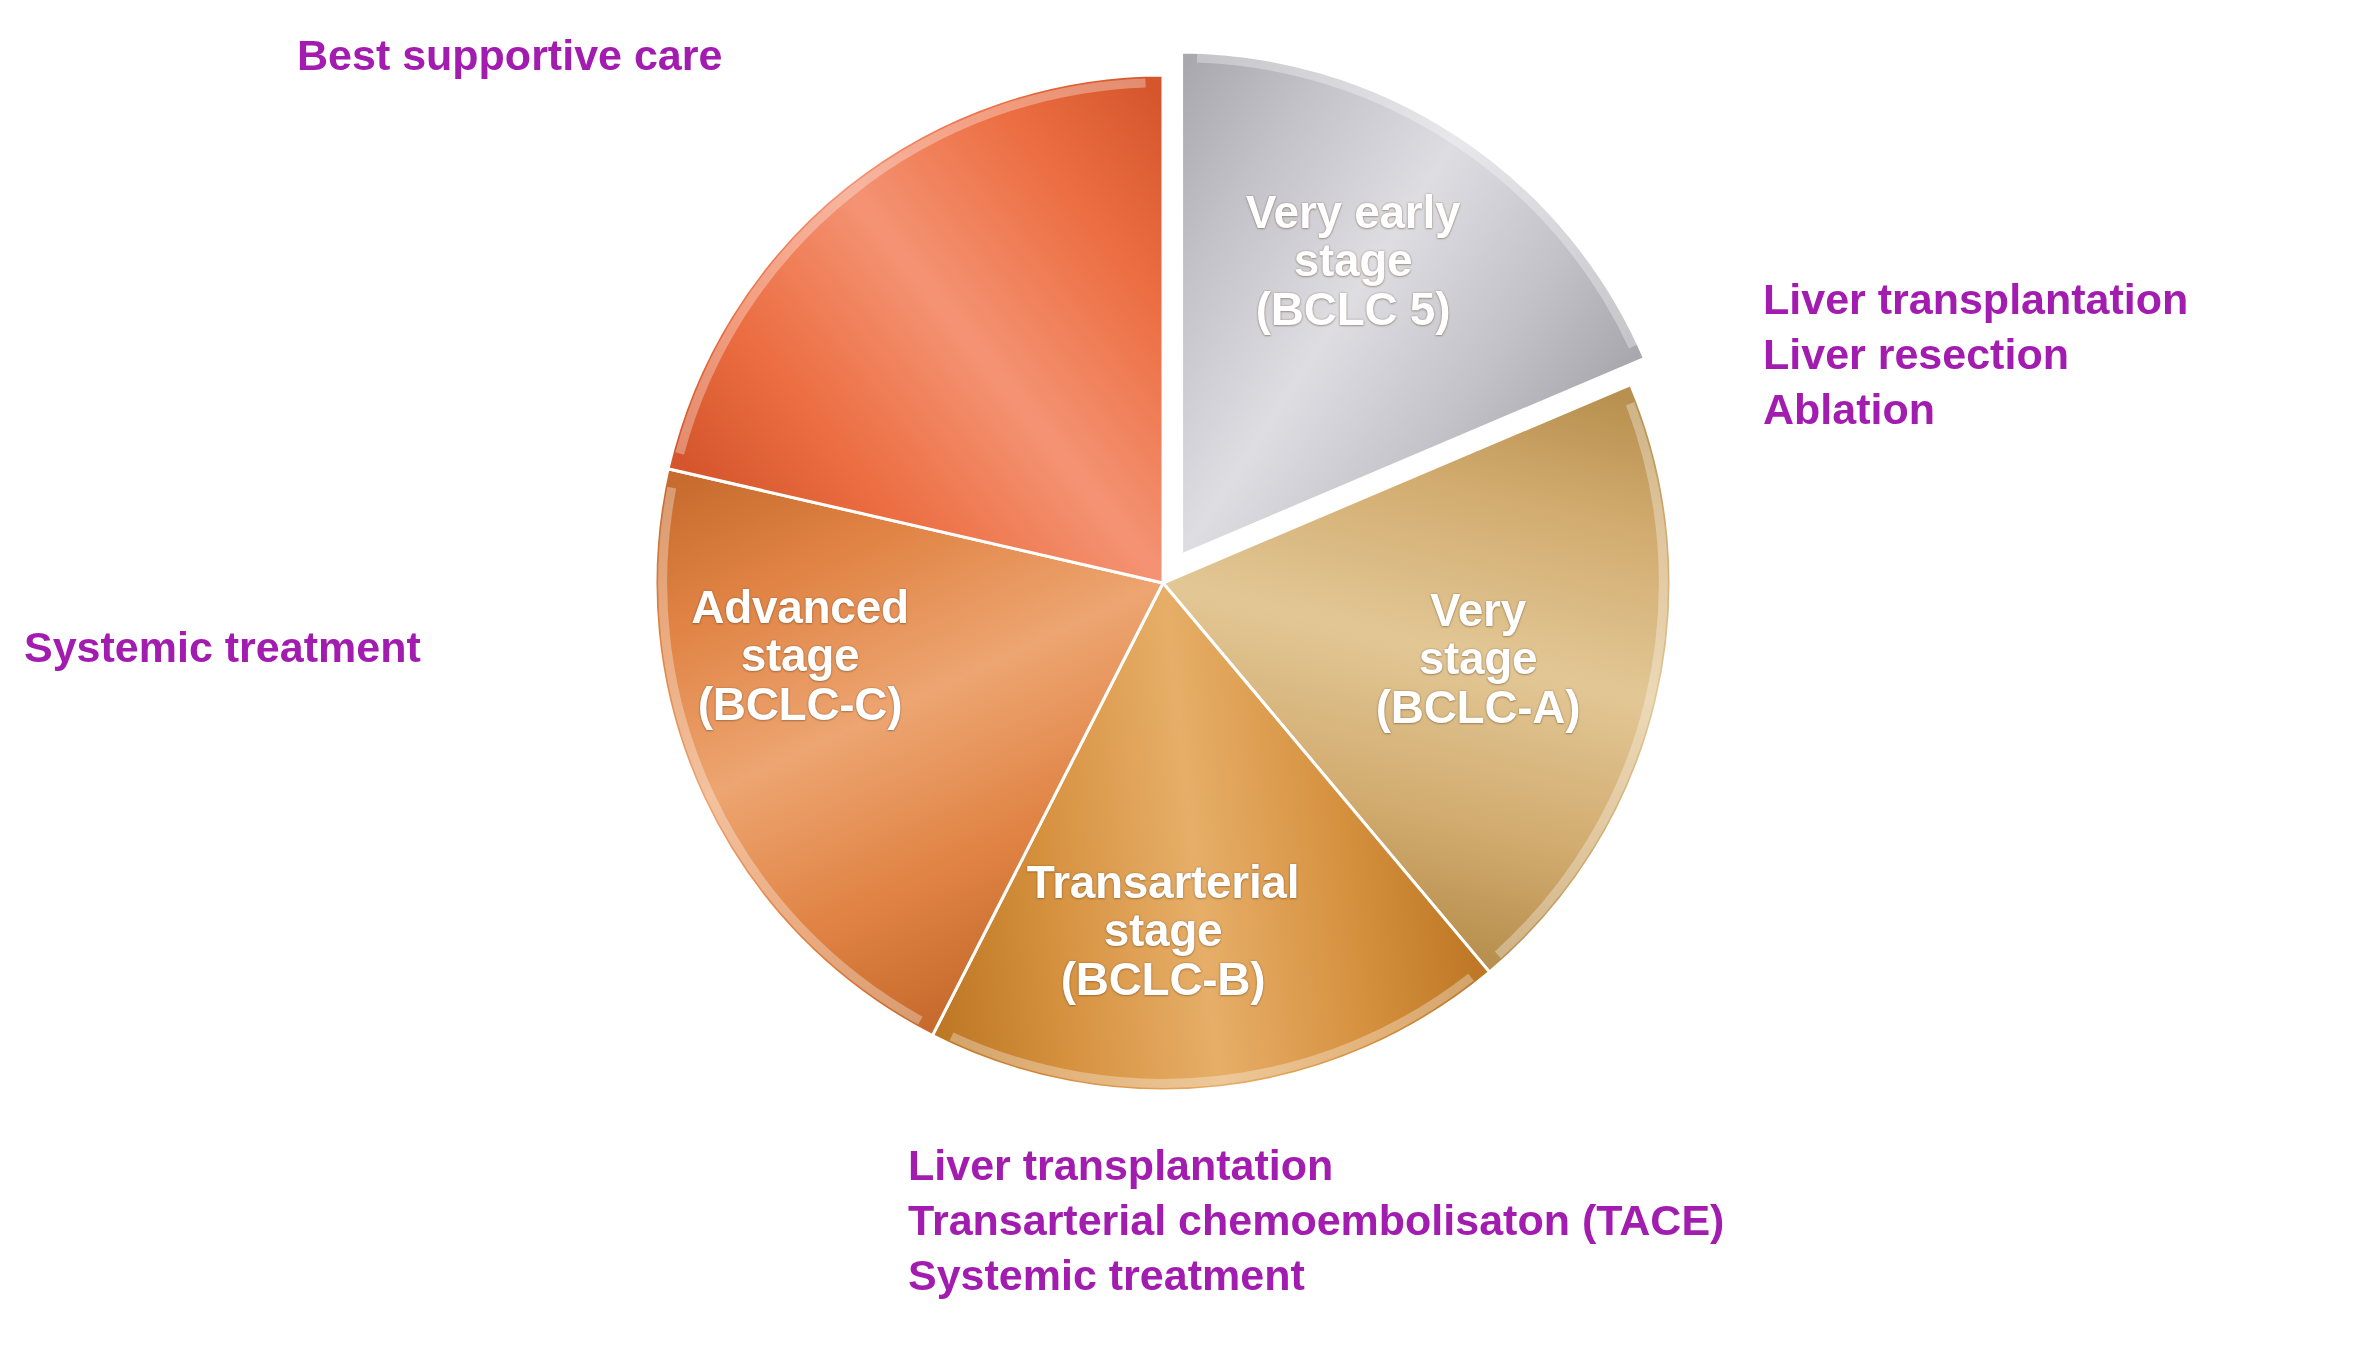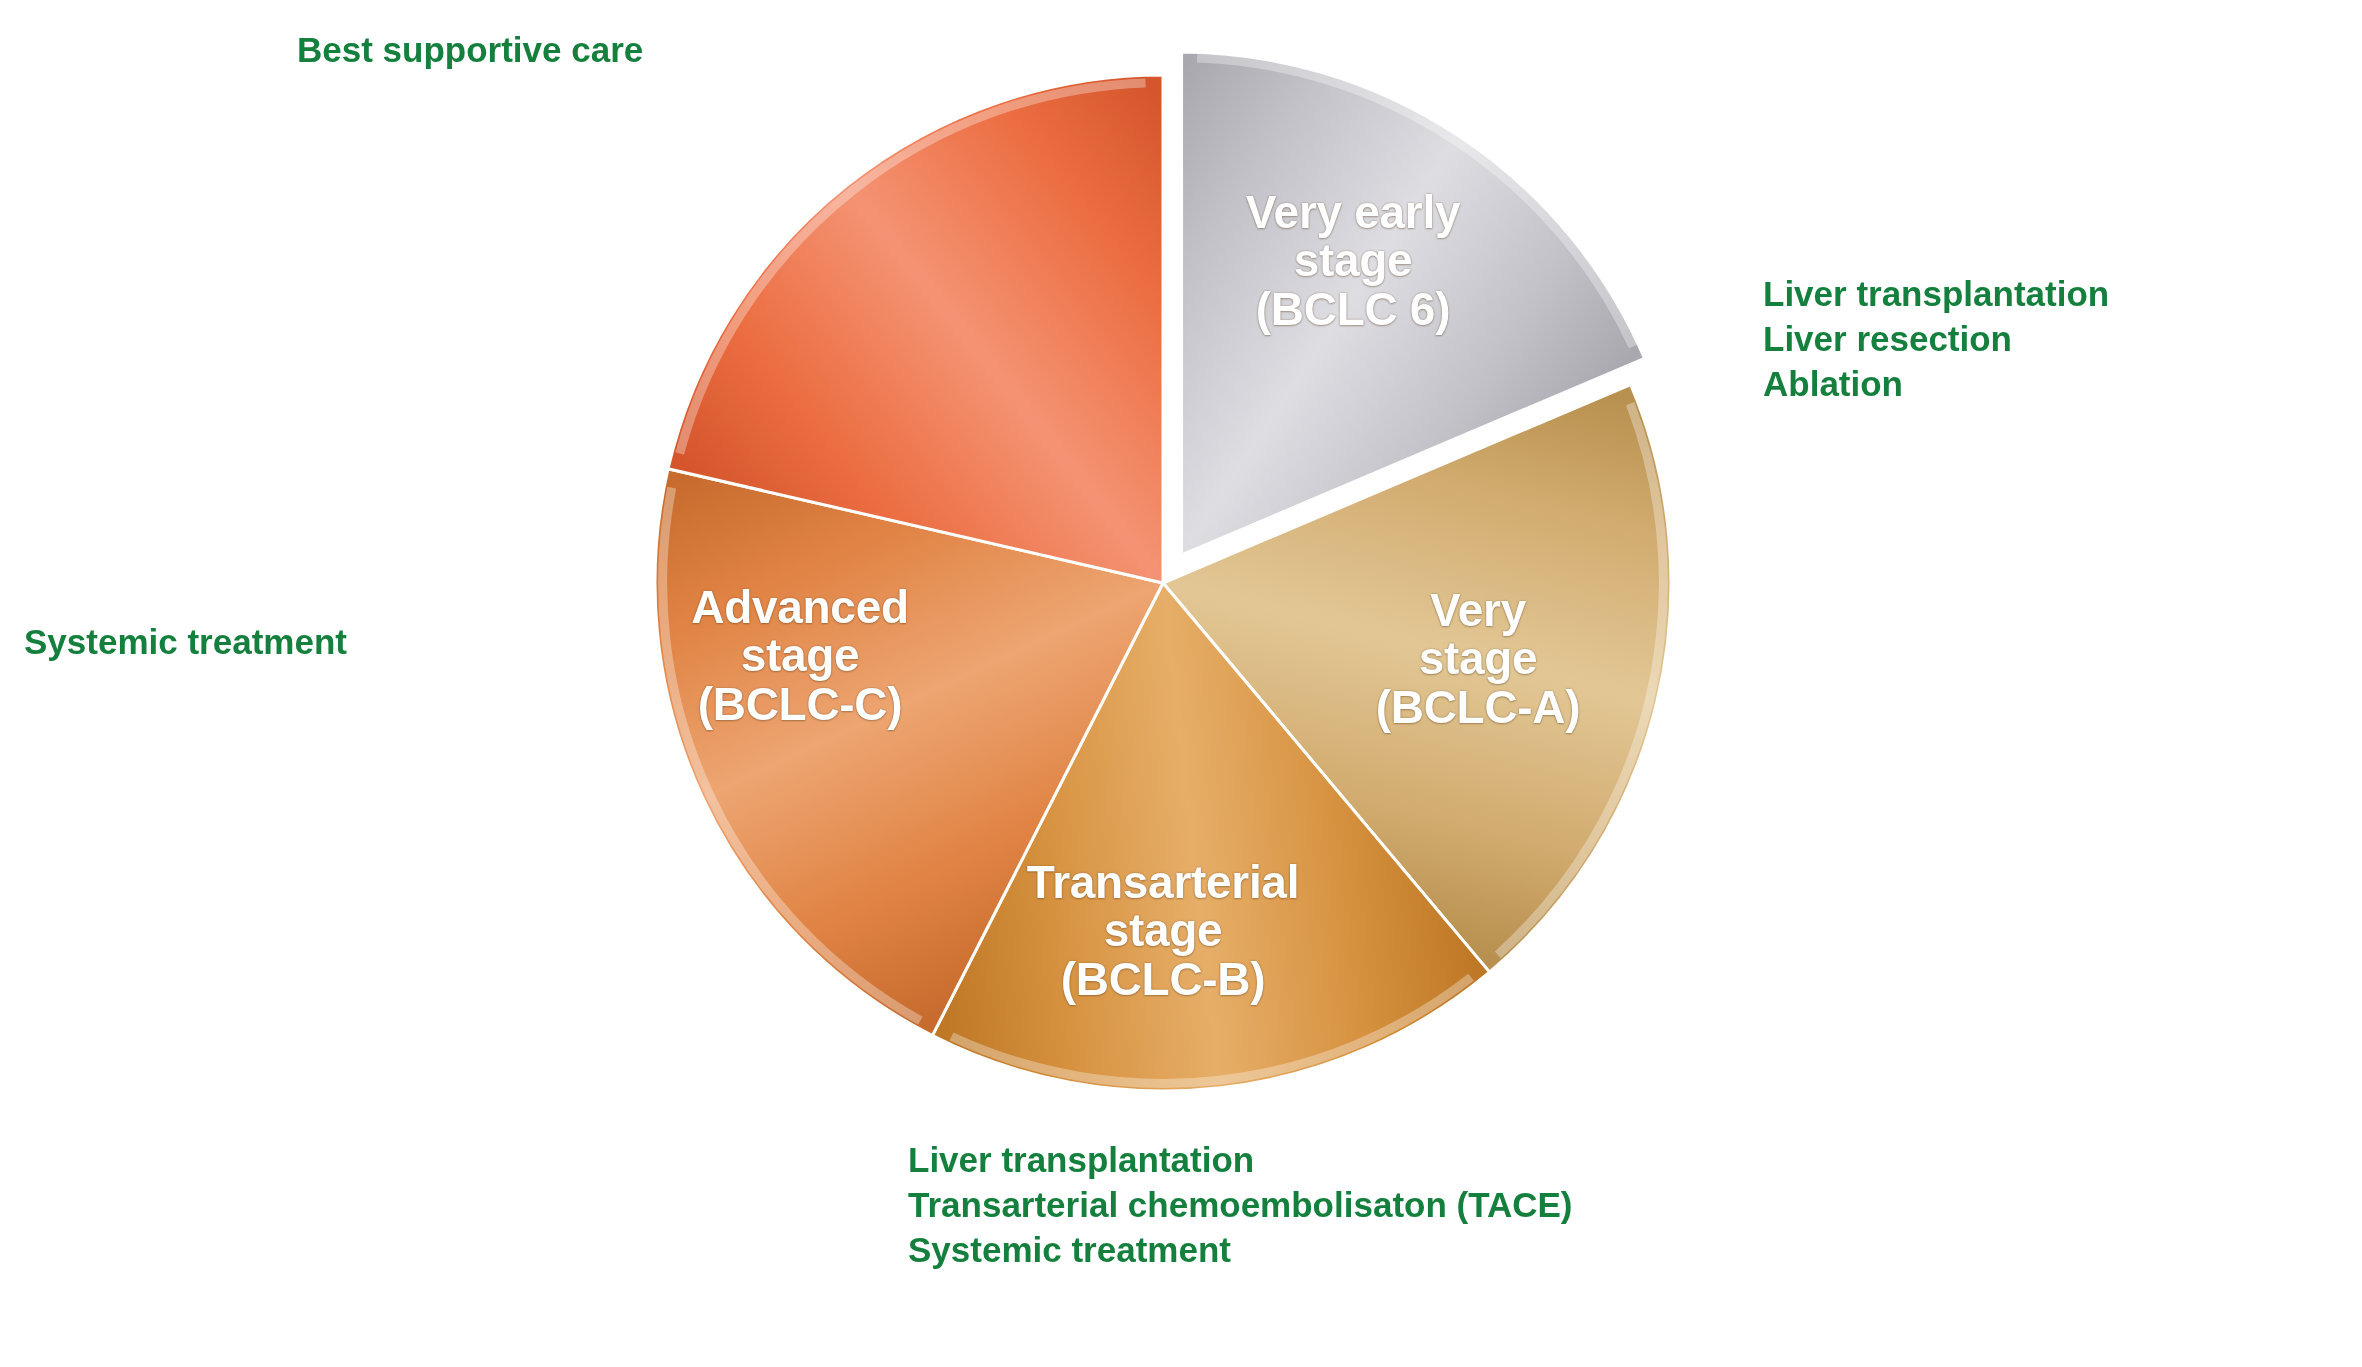--- a/index.html
+++ b/index.html
@@ -31,24 +31,24 @@
     font-size: 46px;
     line-height: 1.05;
     text-align: center;
     white-space: pre-line;
     text-shadow: 0 0 2px rgba(90,60,30,0.45), 0 1px 2px rgba(90,60,30,0.35);
     transform: translate(-50%, -50%);
     letter-spacing: -0.3px;
   }
   .callout {
     position: absolute;
-    color: #15803d;
+    color: #a21caf;
     font-family: "Liberation Sans", sans-serif;
     font-weight: bold;
-    font-size: 35px;
+    font-size: 43px;
     line-height: 1.28;
     white-space: pre-line;
   }
   .callout.right { text-align: left; }
   .callout.left  { text-align: left; }
   .callout.bottom { text-align: left; }
 </style>
 </head>
 <body>
 
@@ -101,21 +101,21 @@
         <path d="M 1471.06 977.30 A 500.38 500.38 0 0 1 951.53 1036.50" fill="none" stroke="rgba(255,255,255,0.32)" stroke-width="9"></path>
         <path d="M 1163.00 583.00 L 932.37 1035.63 A 508 508 0 0 1 668.02 468.72 Z" fill="url(#grad-bclc-c)" stroke="#ffffff" stroke-width="3" stroke-linejoin="round"></path>
         <path d="M 920.41 1020.64 A 500.38 500.38 0 0 1 671.81 487.52" fill="none" stroke="rgba(255,255,255,0.32)" stroke-width="9"></path>
         <path d="M 1163.00 583.00 L 668.02 468.72 A 508 508 0 0 1 1163.00 75.00 Z" fill="url(#grad-bclc-d)" stroke="#ffffff" stroke-width="3" stroke-linejoin="round"></path>
         <path d="M 679.67 453.49 A 500.38 500.38 0 0 1 1145.54 82.92" fill="none" stroke="rgba(255,255,255,0.32)" stroke-width="9"></path>
       </g>
   </svg>
 
   <div class="slice-label" style="left: 1353px; top: 260px;">Very early
 stage
-(BCLC 6)</div>
+(BCLC 5)</div>
   <div class="slice-label" style="left: 1478px; top: 658px;">Very
 stage
 (BCLC-A)</div>
   <div class="slice-label" style="left: 1163px; top: 930px;">Transarterial
 stage
 (BCLC-B)</div>
   <div class="slice-label" style="left: 800px; top: 655px;">Advanced
 stage
 (BCLC-C)</div>
 

